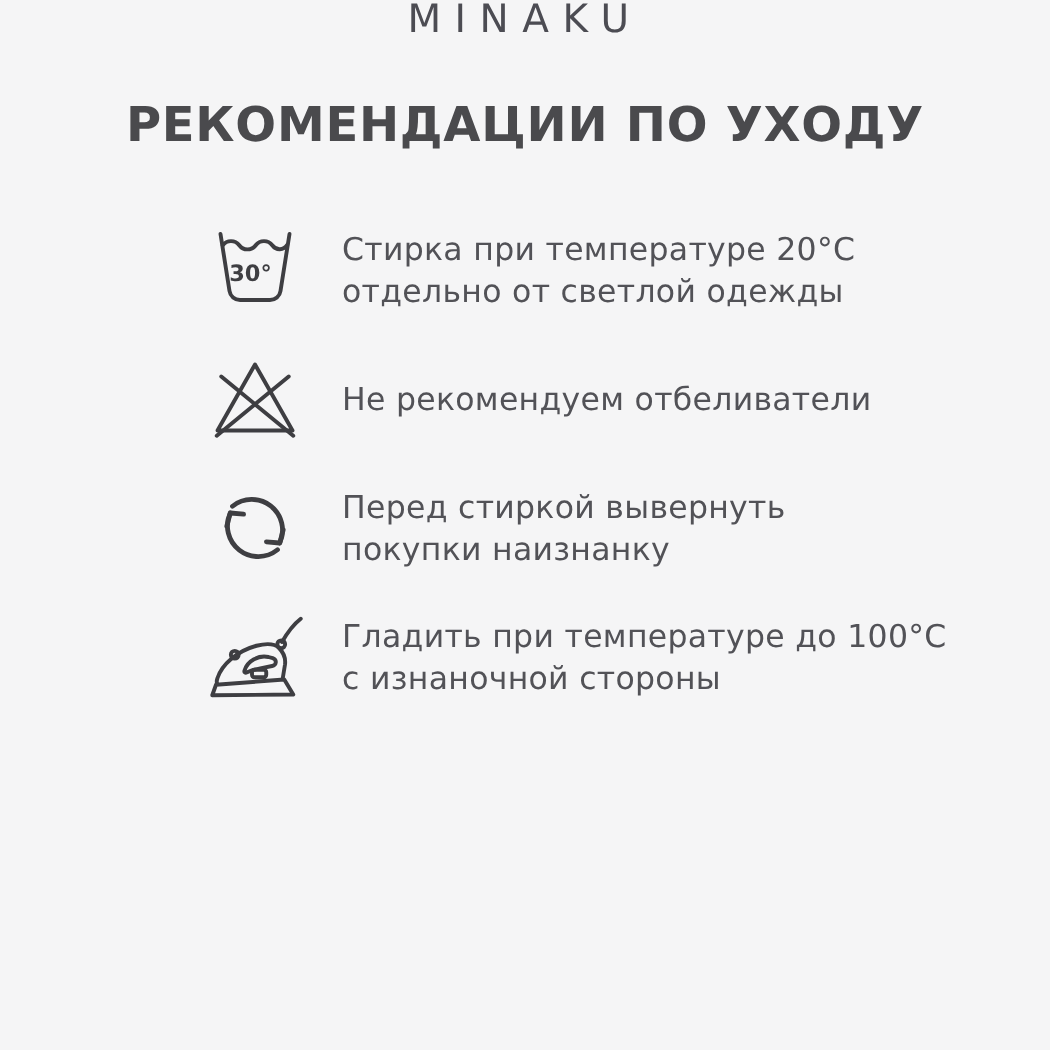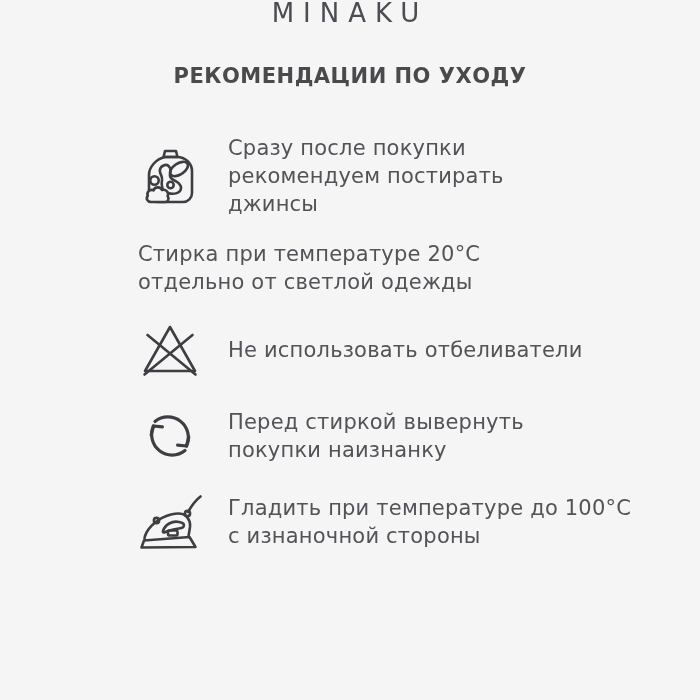--- a/index.html
+++ b/index.html
@@ -38,21 +38,21 @@
     left: 7px;
     width: 4px;
     height: 4px;
     border-radius: 50%;
     background: #4c4c53;
   }
   
   .heading {
     margin-top: 38px;
     text-align: center;
-    font-size: 21px;
+    font-size: 32px;
     font-weight: 700;
     letter-spacing: 0.5px;
     color: #4a4a4d;
   }
   
   .care-list {
     margin: 46px 0 0 138px;
   }
   .care-item {
     display: flex;
@@ -112,51 +112,42 @@
 <div class="page">
 
   <div class="logo">
     <span>MIN</span><span class="logo-a"><span>A</span><span class="logo-dot"></span></span><span>KU</span>
   </div>
 
   <div class="heading">РЕКОМЕНДАЦИИ ПО УХОДУ</div>
 
   <div class="care-list">
 
+
     <div class="care-item">
       <div class="icon-box">
         <svg viewBox="0 0 64 64" aria-hidden="true">
-          <path class="icon-stroke" d="M27 7 L38 7 L39.5 13 L25.5 13 Z"></path>
-          <path class="icon-stroke" d="M27 13 C 18 15, 11 23, 11 31 L 11 49 C 11 54, 15 58, 20 58 L 45 58 C 50 58, 54 54, 54 49 L 54 27 C 54 19, 47 13, 39 13 Z"></path>
-          <ellipse class="icon-stroke" cx="41" cy="25" rx="10" ry="5.6" transform="rotate(-33 41 25)"></ellipse>
-          <path class="icon-stroke" d="M22 28 C 21 22, 29 18, 32 24 C 34 28, 30 31, 33 34 C 37 38, 43 38, 43 44 C 43 49, 36 51, 30 49 C 24 47, 23 41, 24 36 C 24.5 32, 22.5 31, 22 28 Z"></path>
-          <circle class="icon-fill-bg" cx="32.5" cy="41" r="3.2"></circle>
-          <circle class="icon-fill-bg" cx="16.5" cy="36.5" r="4.2"></circle>
-          <path class="icon-fill-bg" d="M13 58 C 9.5 58, 7.5 54.5, 9.8 51.8 C 8.2 48.2, 12 44.8, 15.6 46.4 C 16.6 42.6, 22.6 42.2, 24 46 C 28 44.8, 31.4 48.6, 29.6 52.2 C 31.6 54.6, 30 58, 27 58 Z"></path>
+          <path class="icon-stroke" d="M9 8 L15 46 C 15.5 49.5, 18.5 52, 22 52 L 42 52 C 45.5 52, 48.5 49.5, 49 46 L 55 8"></path>
+          <path class="icon-stroke" d="M10.5 15.5 C 13.2 11.8, 18.8 11.8, 21.5 15.5 C 24.2 19.2, 29.8 19.2, 32.5 15.5 C 35.2 11.8, 40.8 11.8, 43.5 15.5 C 46.2 19.2, 51 19, 53.5 15.2"></path>
+          <text class="basin-label" x="29" y="39" text-anchor="middle">30°</text>
         </svg>
       </div>
-      <div class="care-text">Сразу после покупки
-рекомендуем постирать
-джинсы</div>
-    </div>
-
-    <div class="care-item">
       <div class="care-text">Стирка при температуре 20°C
 отдельно от светлой одежды</div>
     </div>
 
     <div class="care-item">
       <div class="icon-box">
         <svg viewBox="0 0 64 64" aria-hidden="true">
           <path class="icon-stroke" d="M32 9 L57 53 L7 53 Z"></path>
           <path class="icon-stroke" d="M9.5 17 L57.5 56.5"></path>
           <path class="icon-stroke" d="M54.5 17 L6.5 56.5"></path>
         </svg>
       </div>
-      <div class="care-text">Не использовать отбеливатели</div>
+      <div class="care-text">Не рекомендуем отбеливатели</div>
     </div>
 
     <div class="care-item">
       <div class="icon-box">
         <svg viewBox="0 0 64 64" aria-hidden="true">
           <path class="icon-stroke-bold" d="M17 17.5 A 20.5 20.5 0 0 1 48.5 42"></path>
           <path class="icon-stroke-bold" d="M50.8 33.2 L48.5 42 L39.6 41.2"></path>
           <path class="icon-stroke-bold" d="M47 46.5 A 20.5 20.5 0 0 1 15.5 22"></path>
           <path class="icon-stroke-bold" d="M13.2 30.8 L15.5 22 L24.4 22.8"></path>
         </svg>

